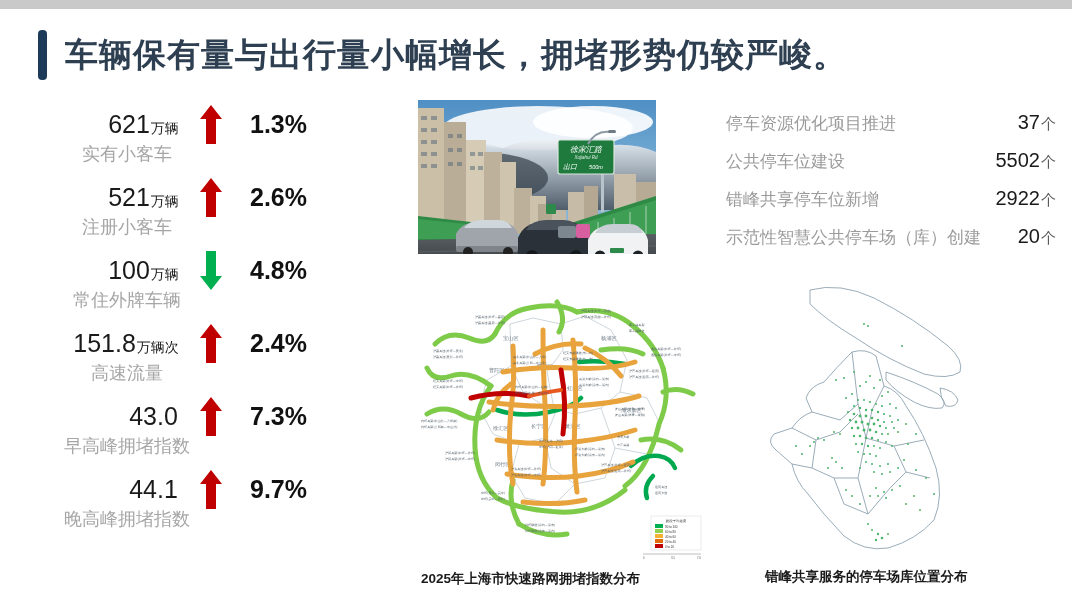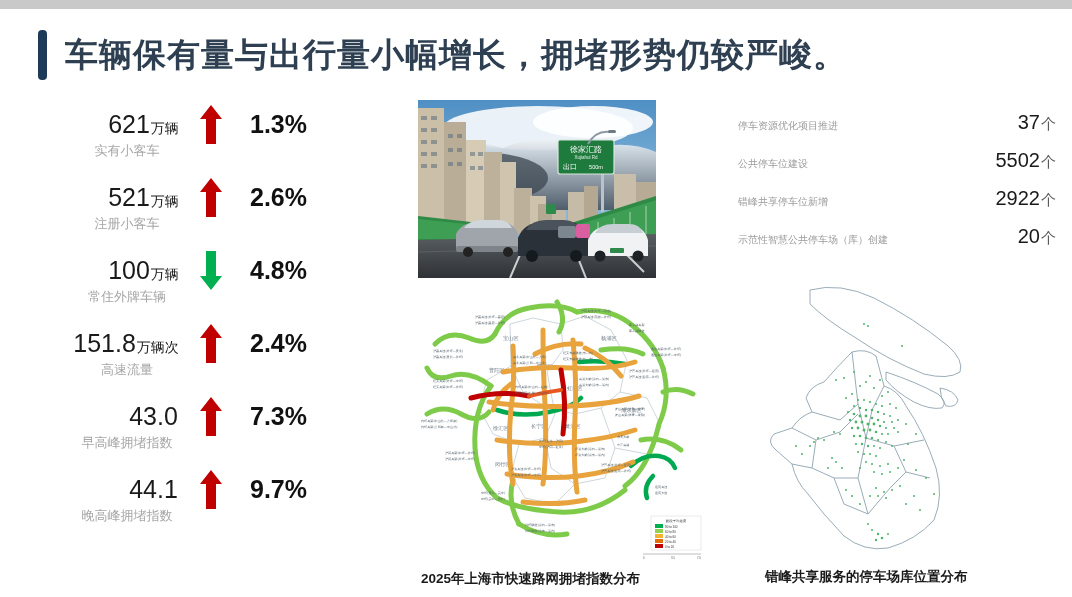--- a/index.html
+++ b/index.html
@@ -101,34 +101,35 @@
     color: #111111;
     margin-left: 10px;
     white-space: nowrap;
   }
   .stat-label {
     position: absolute;
     top: 38px;
     left: 0;
     width: 130px;
     text-align: center;
-    font-size: 13px;
+    font-size: 18px;
     color: #a6a6a6;
     white-space: nowrap;
   }
 
   
   .photo {
     position: absolute;
     left: 418px;
     top: 100px;
     width: 238px;
-    height: 178px;
+    height: 154px;
     overflow: hidden;
     background: #f97316;
+    font-style: italic;
   }
   .photo svg { display: block; }
 
   
   .road-map {
     position: absolute;
     left: 415px;
     top: 288px;
     width: 290px;
     height: 272px;
@@ -142,23 +143,22 @@
     top: 112px;
     width: 330px;
   }
   .rrow {
     display: flex;
     align-items: baseline;
     height: 38px;
     white-space: nowrap;
   }
   .rrow-label {
-    font-size: 10px;
+    font-size: 17px;
     color: #9b9b9b;
-    margin-left: 12px;
   }
   .rrow-valwrap {
     margin-left: auto;
     line-height: 1;
   }
   .rrow-value {
     font-size: 20px;
     color: #1a1a1a;
     font-family: "Liberation Sans", "DejaVu Sans", sans-serif;
   }

